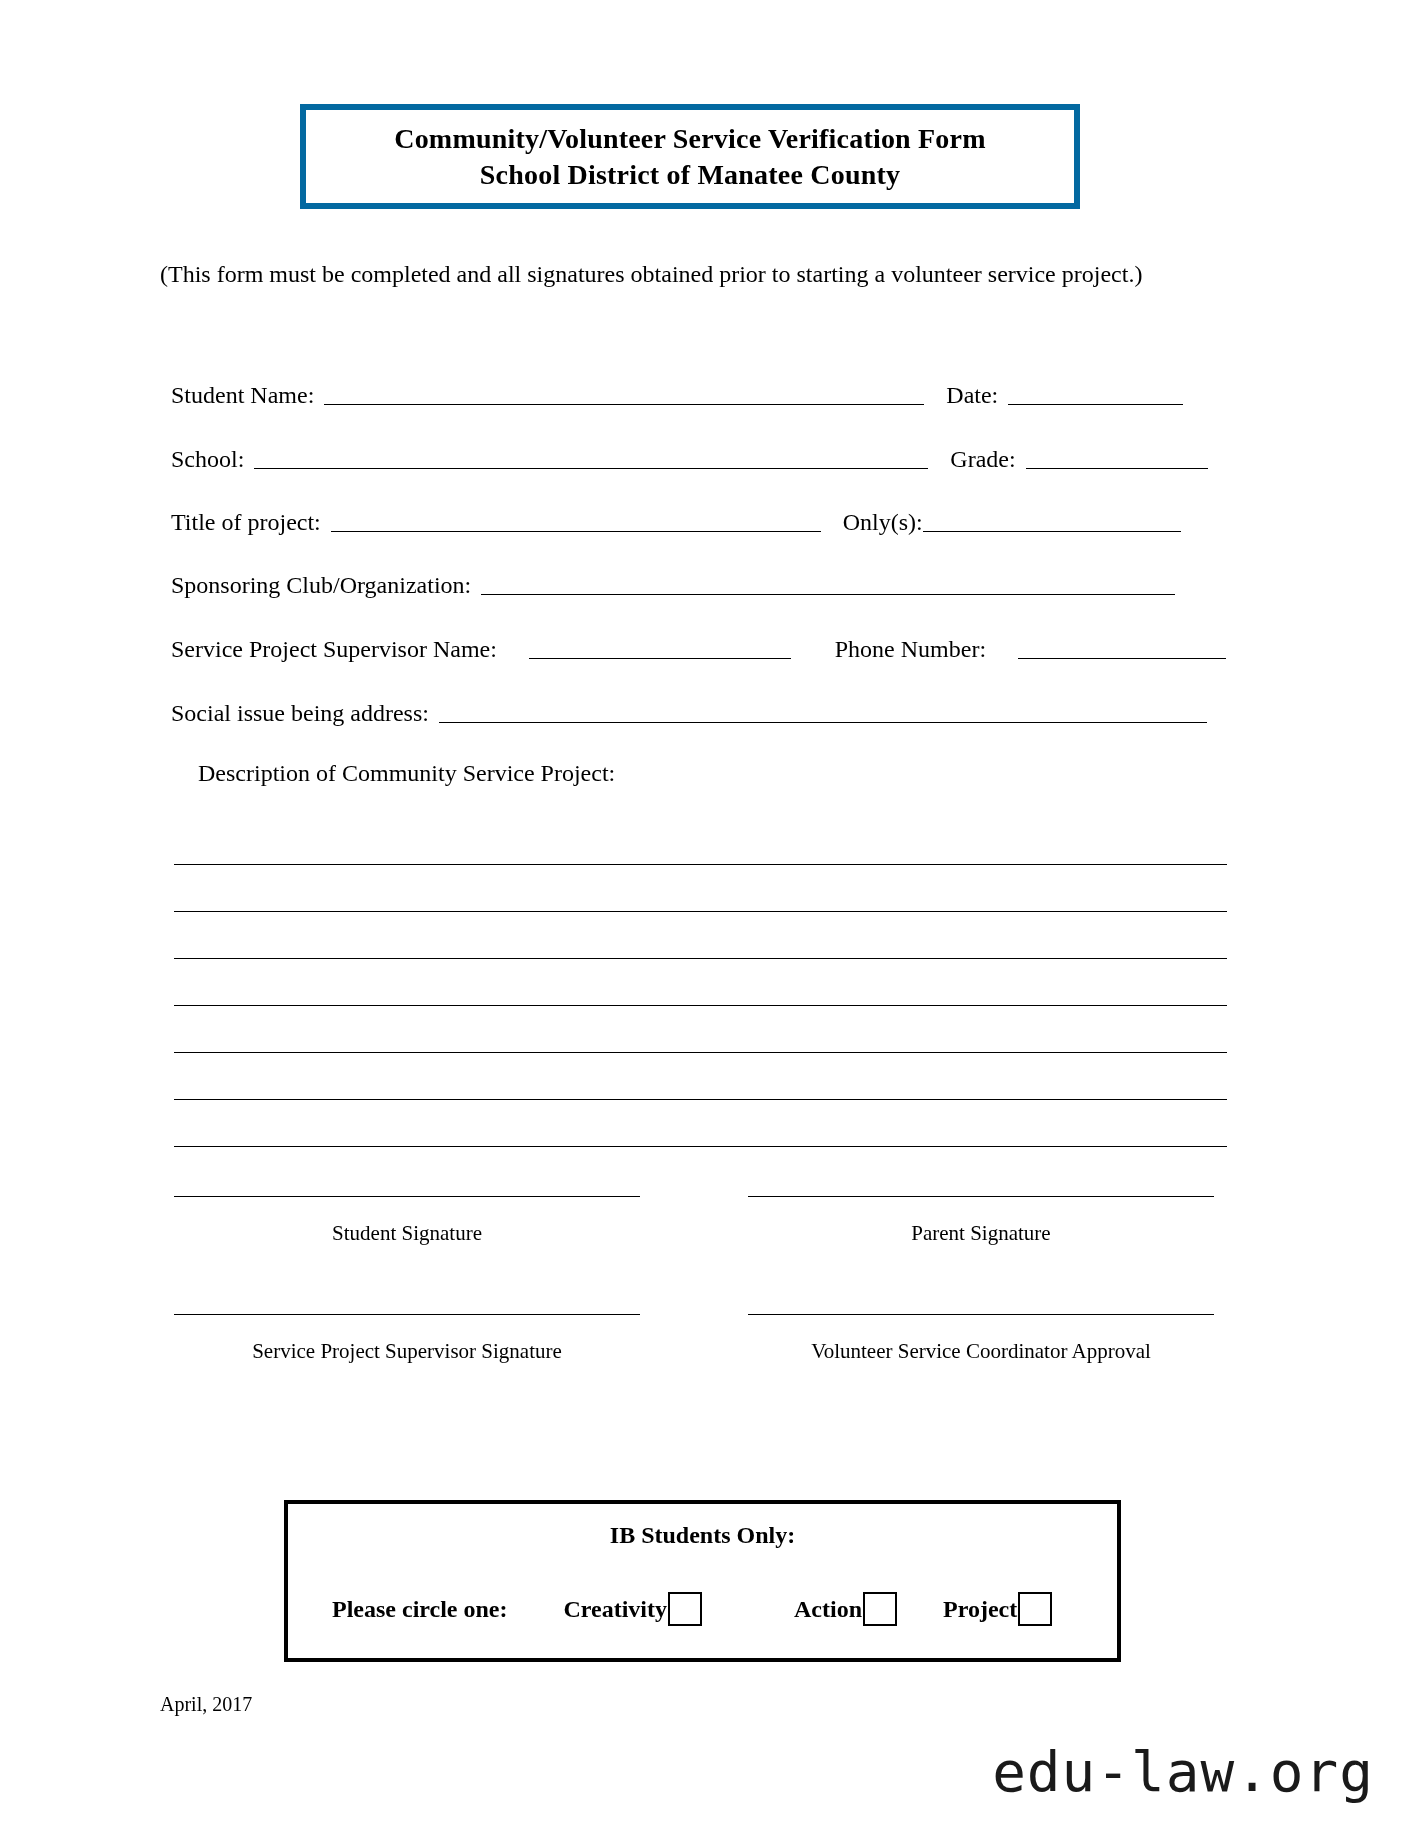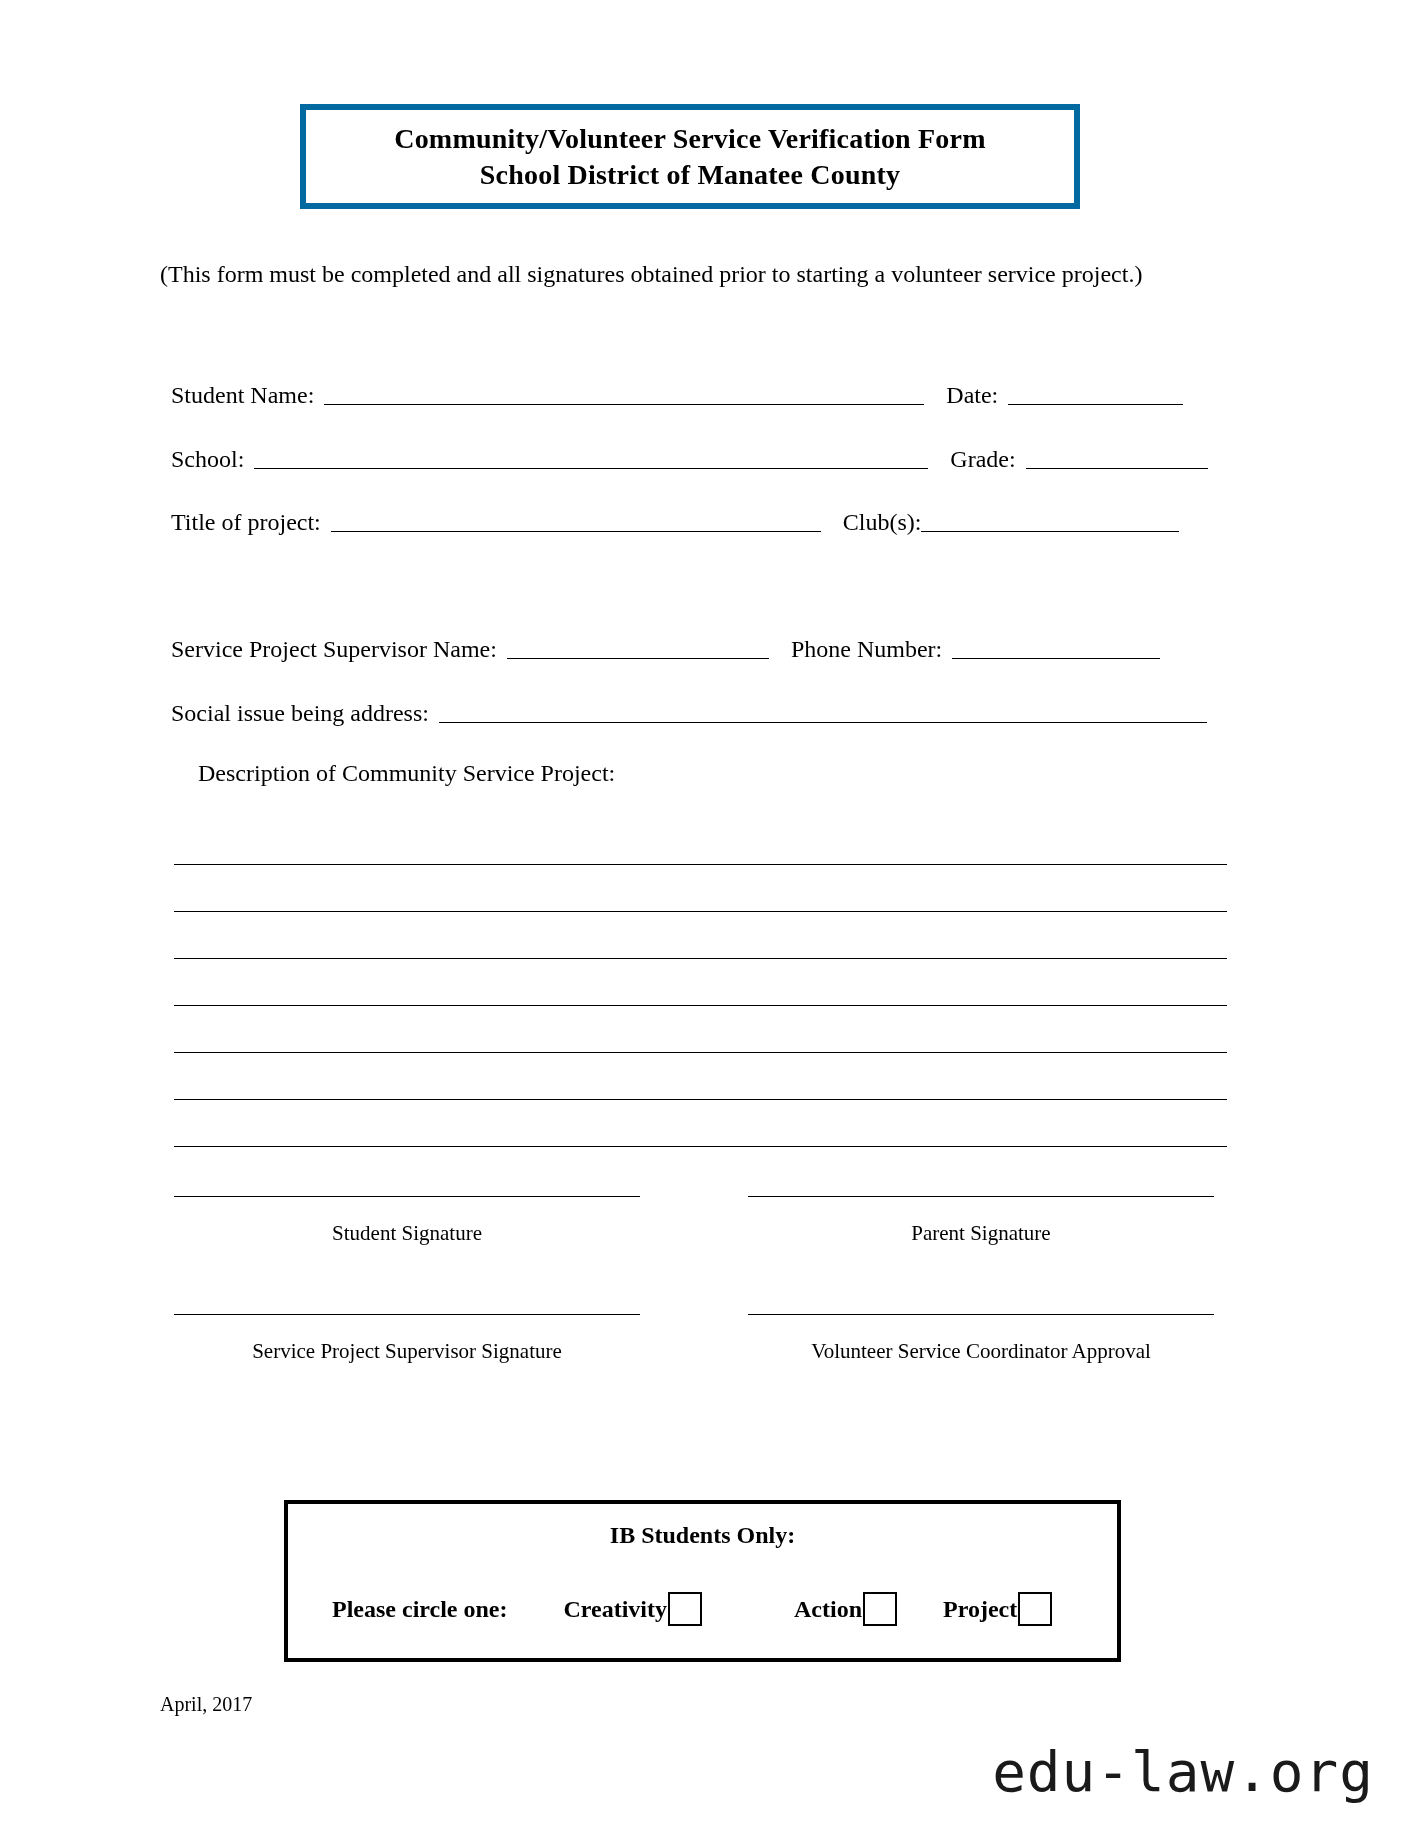--- a/index.html
+++ b/index.html
@@ -204,26 +204,31 @@
     <span class="lbl">Grade:</span>
     <span class="gap-sm"></span>
     <span class="rule" style="width:182px;"></span>
   </div>
 
   <div class="field-row" style="top:507px;">
     <span class="lbl">Title of project:</span>
     <span class="gap-sm"></span>
     <span class="rule" style="width:490px;"></span>
     <span class="gap-md"></span>
-    <span class="lbl">Club(s):</span>
+    <span class="lbl">Only(s):</span>
     <span class="rule" style="width:258px;"></span>
   </div>
 
-
-  <div class="field-row" style="top:634px;">
+  <div class="field-row" style="top:570px;">
+    <span class="lbl">Sponsoring Club/Organization:</span>
+    <span class="gap-sm"></span>
+    <span class="rule" style="width:694px;"></span>
+  </div>
+
+  <div class="field-row" style="top:634px;justify-content:space-between;">
     <span class="lbl">Service Project Supervisor Name:</span>
     <span class="gap-sm"></span>
     <span class="rule" style="width:262px;"></span>
     <span class="gap-md"></span>
     <span class="lbl">Phone Number:</span>
     <span class="gap-sm"></span>
     <span class="rule" style="width:208px;"></span>
   </div>
 
   <div class="field-row" style="top:698px;">

